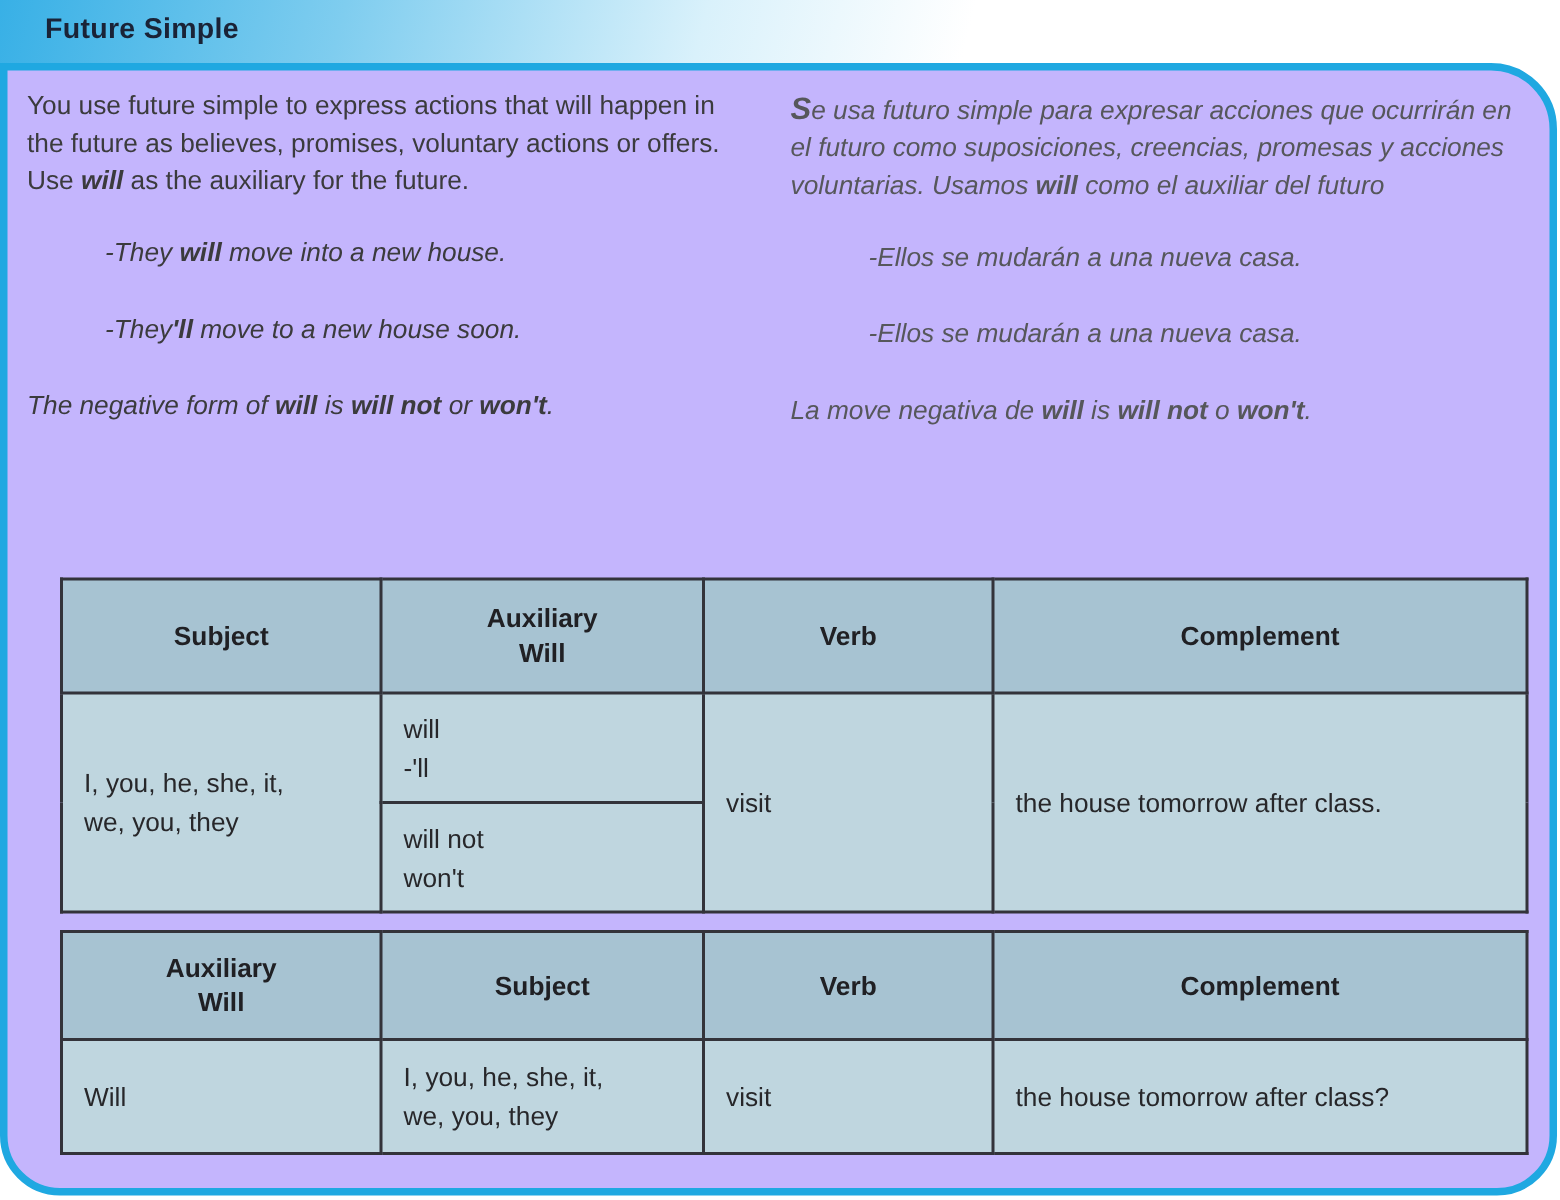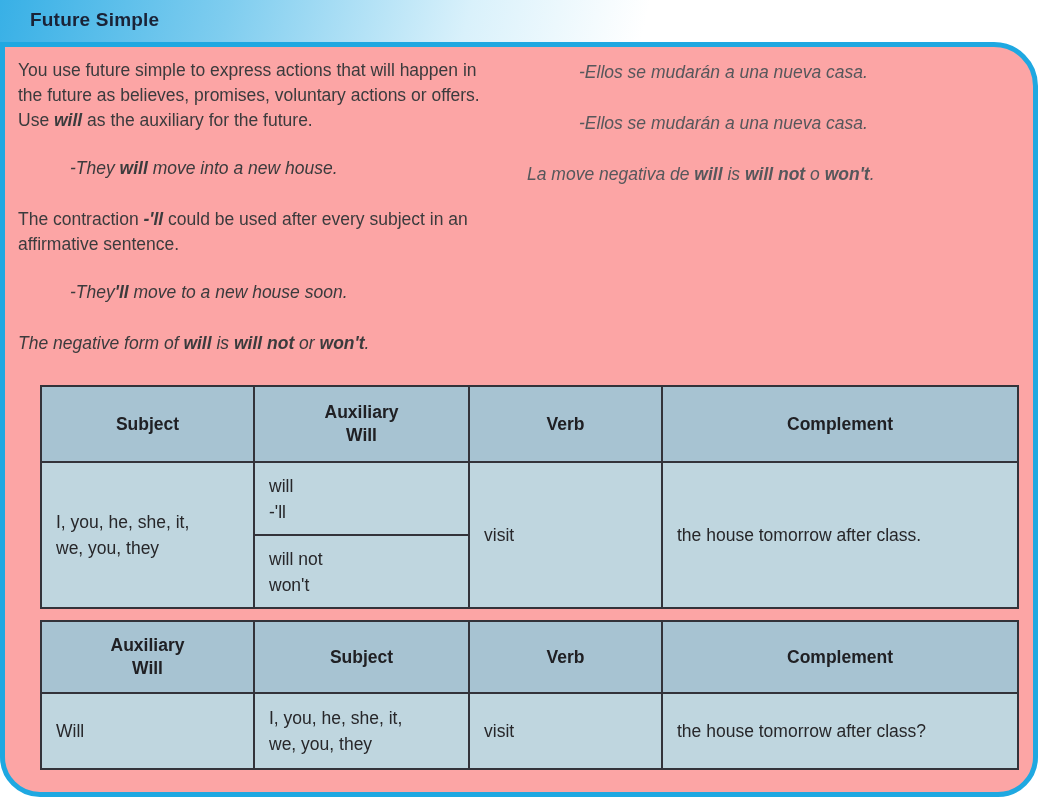--- a/index.html
+++ b/index.html
@@ -19,21 +19,21 @@
   .page-title {
     position: absolute; left: 30px; top: 9px;
     font-size: 19px; font-weight: bold; color: #1a2337;
     letter-spacing: 0.2px;
   }
 
   
   .panel {
     position: absolute; left: 0; top: 42px;
     width: 1038px; height: 755px;
-    background: #fca5a5;
+    background: #c4b5fd;
     border: 5px solid #1fa8e1;
     border-radius: 0 44px 40px 40px;
   }
 
   
   .col {
     position: absolute;
     font-size: 17.5px;
     line-height: 25px;
   }
@@ -85,26 +85,26 @@
 
   <div class="header">
     <div class="page-title">Future Simple</div>
   </div>
 
   <div class="panel">
 
     <div class="col col-en">
       <p class="para"><span>You use future simple to express actions that will happen in the future as believes, promises, voluntary actions or offers.  Use </span><span class="seg-b seg-i">will</span><span> as the auxiliary for the future.</span></p>
       <p class="para para-example italic"><span>-They </span><span class="seg-b">will</span><span> move into a new house.</span></p>
-      <p class="para"><span>The contraction </span><span class="seg-b seg-i">-'ll</span><span> could be used after every subject in an affirmative sentence.</span></p>
       <p class="para para-example italic"><span>-They</span><span class="seg-b">'ll</span><span> move to a new house soon.</span></p>
       <p class="para italic"><span>The negative form of </span><span class="seg-b">will</span><span> is </span><span class="seg-b">will not</span><span> or </span><span class="seg-b">won't</span><span>.</span></p>
     </div>
 
     <div class="col col-es italic">
+      <p class="para"><span class="seg-big">S</span><span>e usa futuro simple para expresar acciones que ocurrirán en el futuro como suposiciones, creencias, promesas y acciones voluntarias. Usamos </span><span class="seg-b">will</span><span> como el auxiliar del futuro</span></p>
       <p class="para para-example"><span>-Ellos se mudarán a una nueva casa.</span></p>
       <p class="para para-example"><span>-Ellos se mudarán a una nueva casa.</span></p>
       <p class="para"><span>La move negativa de </span><span class="seg-b">will</span><span> is </span><span class="seg-b">will not</span><span> o </span><span class="seg-b">won't</span><span>.</span></p>
     </div>
 
     <table class="tbl tbl1">
       <colgroup>
         <col class="col-c1">
           <col class="col-c2">
           <col class="col-c3">

